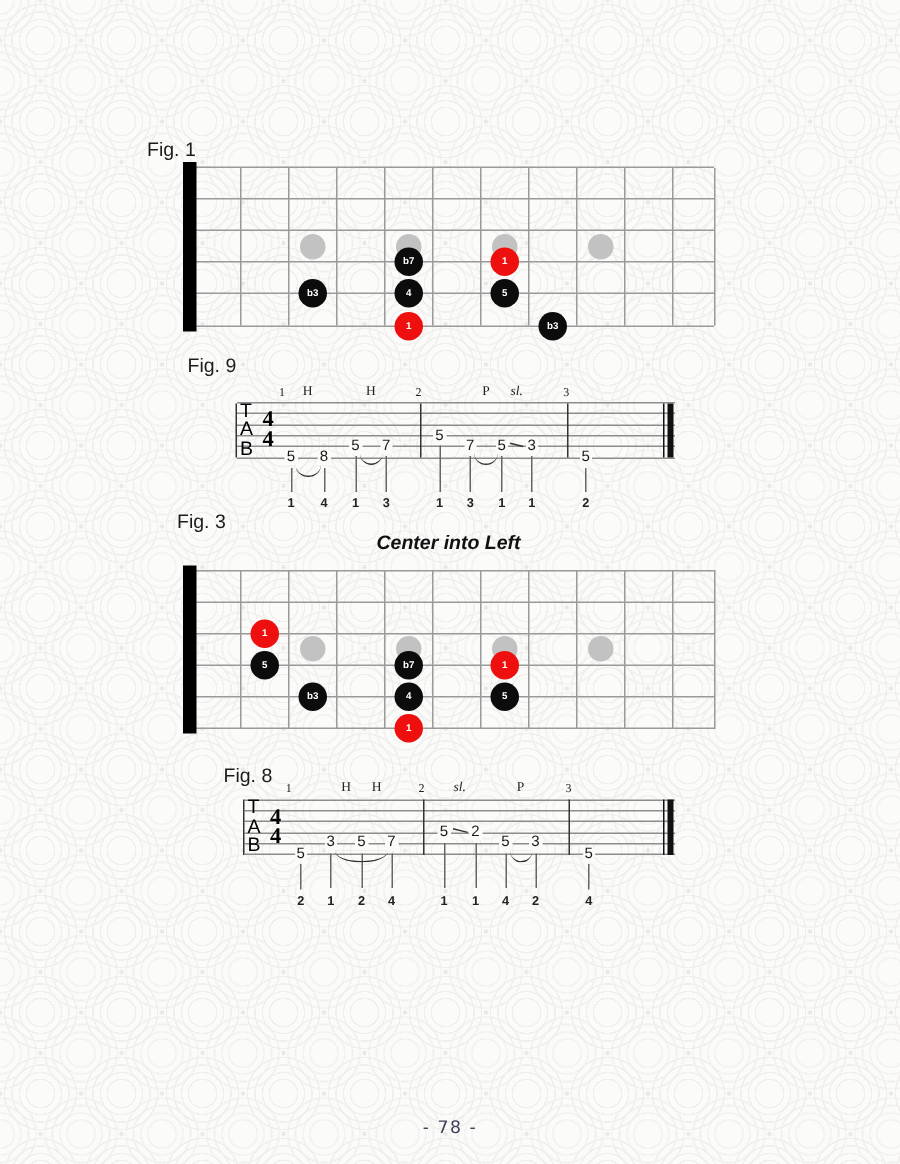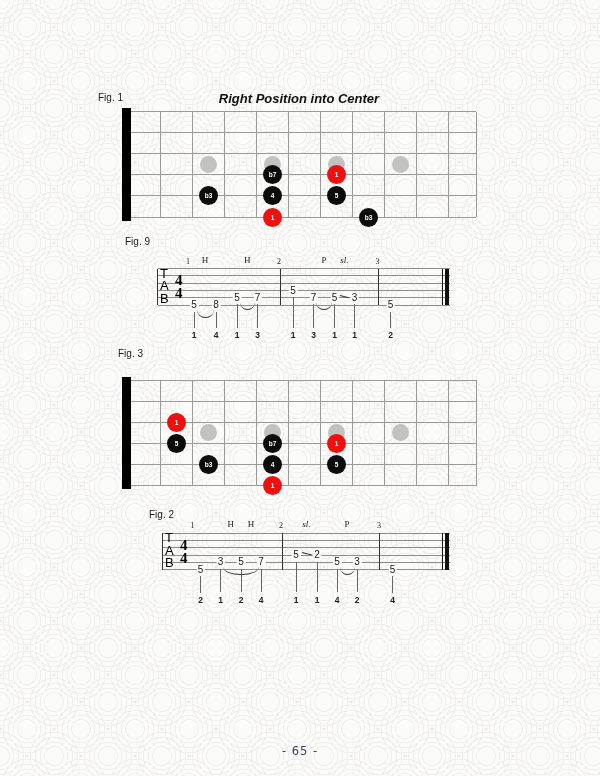--- a/index.html
+++ b/index.html
@@ -13,41 +13,40 @@
       radial-gradient(circle, #e8e8e6 1.2px, rgba(0,0,0,0) 1.8px);
     background-size:54px 54px,54px 54px,54px 54px,54px 54px;
     background-position:0 0,27px 27px,27px 0,0 27px;
     font-family:"Liberation Sans",sans-serif;
   }
   .title{
     position:absolute;left:0;right:0;top:33px;margin:0;text-align:center;
     font-family:"Liberation Serif",serif;font-weight:700;font-size:36px;
     letter-spacing:0.5px;color:#5634a8;
   }
-  .fig-label{position:absolute;font-size:10px;color:#1c1c1c;white-space:nowrap;}
+  .fig-label{position:absolute;font-size:13px;color:#1c1c1c;white-space:nowrap;}
   .fig-title{
     position:absolute;left:122px;width:354px;text-align:center;
     font-style:italic;font-weight:700;font-size:13px;color:#101010;white-space:nowrap;
   }
   .note-text{position:absolute;left:0;right:0;top:623px;margin:0;text-align:center;
     font-size:12.5px;line-height:19px;color:#000;}
   .note-text .reg{font-weight:400;color:#3a3a3a;}
   .note-text .b{font-weight:700;color:#000;}
   .pagenum{position:absolute;left:0;right:0;top:744px;text-align:center;
     font-family:"DejaVu Sans",sans-serif;font-size:11.5px;letter-spacing:1px;color:#40405a;}
   .abs{position:absolute;}
 </style>
 </head>
 <body>
 
 <div class="page" id="page">
 
 
   <span class="fig-label" style="left:98px;top:92px;">Fig. 1</span>
-  <span class="fig-title" style="top:91px;">Right Position into Center</span>
   <div class="abs" id="fig1">
       <div style="position: absolute; left: 122px; top: 111px; width: 354px; height: 1px; background: rgb(154, 154, 154);"></div>
       <div style="position: absolute; left: 122px; top: 132.1px; width: 354px; height: 1px; background: rgb(154, 154, 154);"></div>
       <div style="position: absolute; left: 122px; top: 153.2px; width: 354px; height: 1px; background: rgb(154, 154, 154);"></div>
       <div style="position: absolute; left: 122px; top: 174.3px; width: 354px; height: 1px; background: rgb(154, 154, 154);"></div>
       <div style="position: absolute; left: 122px; top: 195.4px; width: 354px; height: 1px; background: rgb(154, 154, 154);"></div>
       <div style="position: absolute; left: 122px; top: 216.5px; width: 354px; height: 1px; background: rgb(154, 154, 154);"></div>
       <div style="position: absolute; left: 160px; top: 111.5px; width: 1px; height: 105.5px; background: rgb(154, 154, 154);"></div>
       <div style="position: absolute; left: 192px; top: 111.5px; width: 1px; height: 105.5px; background: rgb(154, 154, 154);"></div>
       <div style="position: absolute; left: 224px; top: 111.5px; width: 1px; height: 105.5px; background: rgb(154, 154, 154);"></div>
@@ -124,21 +123,22 @@
       <div style="position: absolute; left: 205px; top: 254.5px; transform: translateX(-50%); font-family: &quot;Liberation Serif&quot;, serif; font-style: normal; font-size: 9px; color: rgb(34, 34, 34);">H</div>
       <div style="position: absolute; left: 247.25px; top: 254.5px; transform: translateX(-50%); font-family: &quot;Liberation Serif&quot;, serif; font-style: normal; font-size: 9px; color: rgb(34, 34, 34);">H</div>
       <div style="position: absolute; left: 324px; top: 254.5px; transform: translateX(-50%); font-family: &quot;Liberation Serif&quot;, serif; font-style: normal; font-size: 9px; color: rgb(34, 34, 34);">P</div>
       <div style="position: absolute; left: 344.5px; top: 254.5px; transform: translateX(-50%); font-family: &quot;Liberation Serif&quot;, serif; font-style: italic; font-size: 9px; color: rgb(34, 34, 34);">sl.</div>
       <div style="position: absolute; left: 196.5px; top: 309.75px; width: 17px; height: 7px; border-bottom: 1.1px solid rgb(51, 51, 51); border-bottom-left-radius: 50% 100%; border-bottom-right-radius: 50% 100%;"></div>
       <div style="position: absolute; left: 239.5px; top: 302.4px; width: 15.5px; height: 7px; border-bottom: 1.1px solid rgb(51, 51, 51); border-bottom-left-radius: 50% 100%; border-bottom-right-radius: 50% 100%;"></div>
       <div style="position: absolute; left: 316px; top: 302.4px; width: 16px; height: 7px; border-bottom: 1.1px solid rgb(51, 51, 51); border-bottom-left-radius: 50% 100%; border-bottom-right-radius: 50% 100%;"></div>
       <div style="position: absolute; left: 340px; top: 294.9px; width: 9px; height: 1.2px; background: rgb(51, 51, 51); transform: rotate(14deg); transform-origin: left center;"></div>
     </div>
 
-  <span class="fig-label" style="left:118px;top:348px;">Fig. 3</span>
+  <span class="fig-label" style="left:118px;top:340px;">Fig. 3</span>
+  <span class="fig-title" style="top:354px;">Center into Left</span>
   <div class="abs" id="fig3">
       <div style="position: absolute; left: 122px; top: 379.5px; width: 354px; height: 1px; background: rgb(154, 154, 154);"></div>
       <div style="position: absolute; left: 122px; top: 400.6px; width: 354px; height: 1px; background: rgb(154, 154, 154);"></div>
       <div style="position: absolute; left: 122px; top: 421.7px; width: 354px; height: 1px; background: rgb(154, 154, 154);"></div>
       <div style="position: absolute; left: 122px; top: 442.8px; width: 354px; height: 1px; background: rgb(154, 154, 154);"></div>
       <div style="position: absolute; left: 122px; top: 463.9px; width: 354px; height: 1px; background: rgb(154, 154, 154);"></div>
       <div style="position: absolute; left: 122px; top: 485px; width: 354px; height: 1px; background: rgb(154, 154, 154);"></div>
       <div style="position: absolute; left: 160px; top: 380px; width: 1px; height: 105.5px; background: rgb(154, 154, 154);"></div>
       <div style="position: absolute; left: 192px; top: 380px; width: 1px; height: 105.5px; background: rgb(154, 154, 154);"></div>
       <div style="position: absolute; left: 224px; top: 380px; width: 1px; height: 105.5px; background: rgb(154, 154, 154);"></div>
@@ -158,21 +158,21 @@
       <div style="position: absolute; left: 167px; top: 412.7px; width: 19px; height: 19px; border-radius: 50%; background: rgb(238, 15, 15); color: rgb(255, 255, 255); display: flex; align-items: center; justify-content: center; font-size: 6.5px; font-weight: 700;">1</div>
       <div style="position: absolute; left: 167px; top: 433.8px; width: 19px; height: 19px; border-radius: 50%; background: rgb(12, 12, 12); color: rgb(255, 255, 255); display: flex; align-items: center; justify-content: center; font-size: 6.5px; font-weight: 700;">5</div>
       <div style="position: absolute; left: 199px; top: 454.9px; width: 19px; height: 19px; border-radius: 50%; background: rgb(12, 12, 12); color: rgb(255, 255, 255); display: flex; align-items: center; justify-content: center; font-size: 6.5px; font-weight: 700;">b3</div>
       <div style="position: absolute; left: 263px; top: 433.8px; width: 19px; height: 19px; border-radius: 50%; background: rgb(12, 12, 12); color: rgb(255, 255, 255); display: flex; align-items: center; justify-content: center; font-size: 6.5px; font-weight: 700;">b7</div>
       <div style="position: absolute; left: 263px; top: 454.9px; width: 19px; height: 19px; border-radius: 50%; background: rgb(12, 12, 12); color: rgb(255, 255, 255); display: flex; align-items: center; justify-content: center; font-size: 6.5px; font-weight: 700;">4</div>
       <div style="position: absolute; left: 263px; top: 476px; width: 19px; height: 19px; border-radius: 50%; background: rgb(238, 15, 15); color: rgb(255, 255, 255); display: flex; align-items: center; justify-content: center; font-size: 6.5px; font-weight: 700;">1</div>
       <div style="position: absolute; left: 327px; top: 433.8px; width: 19px; height: 19px; border-radius: 50%; background: rgb(238, 15, 15); color: rgb(255, 255, 255); display: flex; align-items: center; justify-content: center; font-size: 6.5px; font-weight: 700;">1</div>
       <div style="position: absolute; left: 327px; top: 454.9px; width: 19px; height: 19px; border-radius: 50%; background: rgb(12, 12, 12); color: rgb(255, 255, 255); display: flex; align-items: center; justify-content: center; font-size: 6.5px; font-weight: 700;">5</div>
     </div>
 
-  <span class="fig-label" style="left:149px;top:509px;">Fig. 2</span>
+  <span class="fig-label" style="left:149px;top:509px;">Fig. 8</span>
   <div class="abs" id="fig4">
       <div style="position: absolute; left: 162.5px; top: 532.5px; width: 287px; height: 1px; background: rgb(141, 141, 141);"></div>
       <div style="position: absolute; left: 162.5px; top: 539.85px; width: 287px; height: 1px; background: rgb(141, 141, 141);"></div>
       <div style="position: absolute; left: 162.5px; top: 547.2px; width: 287px; height: 1px; background: rgb(141, 141, 141);"></div>
       <div style="position: absolute; left: 162.5px; top: 554.55px; width: 287px; height: 1px; background: rgb(141, 141, 141);"></div>
       <div style="position: absolute; left: 162.5px; top: 561.9px; width: 287px; height: 1px; background: rgb(141, 141, 141);"></div>
       <div style="position: absolute; left: 162.5px; top: 569.25px; width: 287px; height: 1px; background: rgb(141, 141, 141);"></div>
       <div style="position: absolute; left: 162px; top: 533px; width: 1px; height: 36.75px; background: rgb(51, 51, 51);"></div>
       <div style="position: absolute; left: 282.2px; top: 533px; width: 1px; height: 36.75px; background: rgb(51, 51, 51);"></div>
       <div style="position: absolute; left: 378.5px; top: 533px; width: 1px; height: 36.75px; background: rgb(51, 51, 51);"></div>
@@ -216,14 +216,14 @@
       <div style="position: absolute; left: 230.75px; top: 519px; transform: translateX(-50%); font-family: &quot;Liberation Serif&quot;, serif; font-style: normal; font-size: 9px; color: rgb(34, 34, 34);">H</div>
       <div style="position: absolute; left: 251px; top: 519px; transform: translateX(-50%); font-family: &quot;Liberation Serif&quot;, serif; font-style: normal; font-size: 9px; color: rgb(34, 34, 34);">H</div>
       <div style="position: absolute; left: 306.5px; top: 519px; transform: translateX(-50%); font-family: &quot;Liberation Serif&quot;, serif; font-style: italic; font-size: 9px; color: rgb(34, 34, 34);">sl.</div>
       <div style="position: absolute; left: 347px; top: 519px; transform: translateX(-50%); font-family: &quot;Liberation Serif&quot;, serif; font-style: normal; font-size: 9px; color: rgb(34, 34, 34);">P</div>
       <div style="position: absolute; left: 223px; top: 566.9px; width: 35.5px; height: 7px; border-bottom: 1.1px solid rgb(51, 51, 51); border-bottom-left-radius: 50% 100%; border-bottom-right-radius: 50% 100%;"></div>
       <div style="position: absolute; left: 339.5px; top: 566.9px; width: 15px; height: 7px; border-bottom: 1.1px solid rgb(51, 51, 51); border-bottom-left-radius: 50% 100%; border-bottom-right-radius: 50% 100%;"></div>
       <div style="position: absolute; left: 301.5px; top: 552.05px; width: 10px; height: 1.2px; background: rgb(51, 51, 51); transform: rotate(14deg); transform-origin: left center;"></div>
     </div>
 
 
-  <div class="pagenum">- 65 -</div>
+  <div class="pagenum">- 78 -</div>
 </div>
 
 </body></html>

